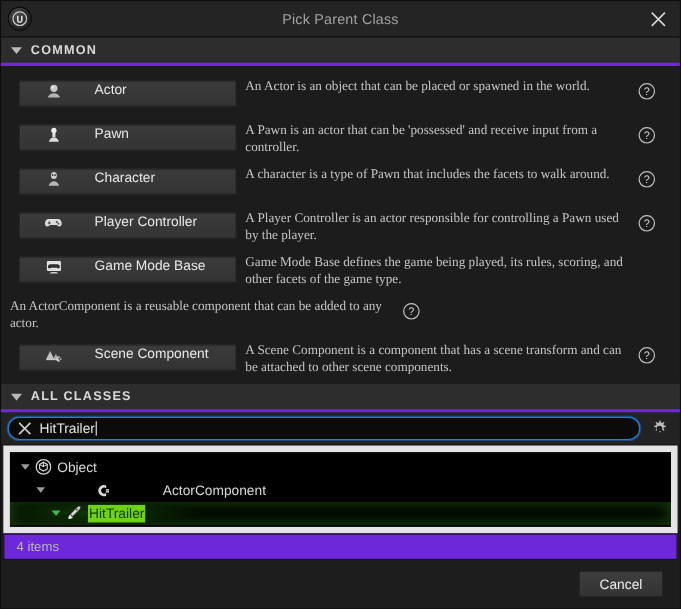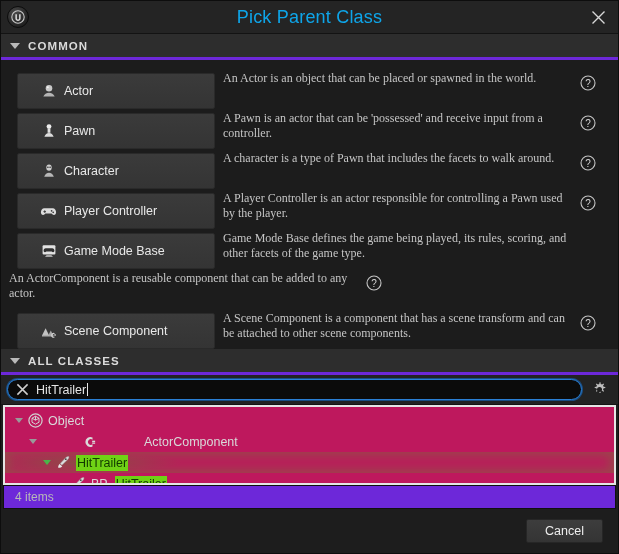--- a/index.html
+++ b/index.html
@@ -30,21 +30,21 @@
     border-radius: 50%;
     background: radial-gradient(circle at 35% 30%, #4a4a4a 0%, #2a2a2a 55%, #151515 100%);
     border: 1px solid #0c0c0c;
     display: flex; align-items: center; justify-content: center;
     flex: 0 0 auto;
   }
   #ue-logo svg { display: block; }
   #title-text {
     position: absolute; left: 0; right: 0;
     text-align: center;
-    font-size: 18px; color: #0ea5e9;
+    font-size: 13px; color: #a3a3a3;
     letter-spacing: .2px;
     pointer-events: none;
   }
   #close-btn {
     position: absolute; right: 8px; top: 5px;
     width: 24px; height: 23px;
     display: flex; align-items: center; justify-content: center;
     cursor: pointer;
   }
 
@@ -73,28 +73,29 @@
   #common-body {
     background: #1c1c1c;
     padding: 5px 0 4px 0;
     flex: 0 0 auto;
   }
   .class-row {
     display: flex; align-items: flex-start;
     height: 40px;
   }
   .class-btn {
-    width: 198px; min-width: 198px; height: 36px;
+    width: 198px; min-width: 198px; height: 24px;
     margin: 8px 0 0 16px;
     background: linear-gradient(180deg,#3b3b3b 0%, #343434 100%);
     border: 1px solid #2a2a2a;
     border-radius: 2px;
-    display: flex; align-items: center;
+    display: flex; 
     padding-left: 22px;
     cursor: pointer;
+    gap: 22px;
   }
   .cb-icon {
     width: 17px; height: 17px;
     margin-right: 7px;
     display: flex; align-items: center; justify-content: center;
     flex: 0 0 auto;
   }
   .cb-label { font-size: 12.5px; color: #e8e8e8; white-space: nowrap; }
   .class-desc {
     flex: 1;
@@ -143,22 +144,22 @@
   }
   #gear-btn {
     width: 26px; height: 26px; margin-left: 4px;
     display: flex; align-items: center; justify-content: center;
     cursor: pointer; flex: 0 0 auto;
   }
 
   
   #tree {
     flex: 1 1 auto; min-height: 0;
-    background: #be185d;
-    border: 2px solid #e5e5e5;
+    background: #000000;
+    border: 6px solid #e5e5e5;
     margin: 0 2px;
     padding-top: 3px;
     overflow: hidden;
   }
   .tree-row {
     height: 21px;
     display: flex; align-items: center;
     cursor: pointer;
     position: relative;
   }

